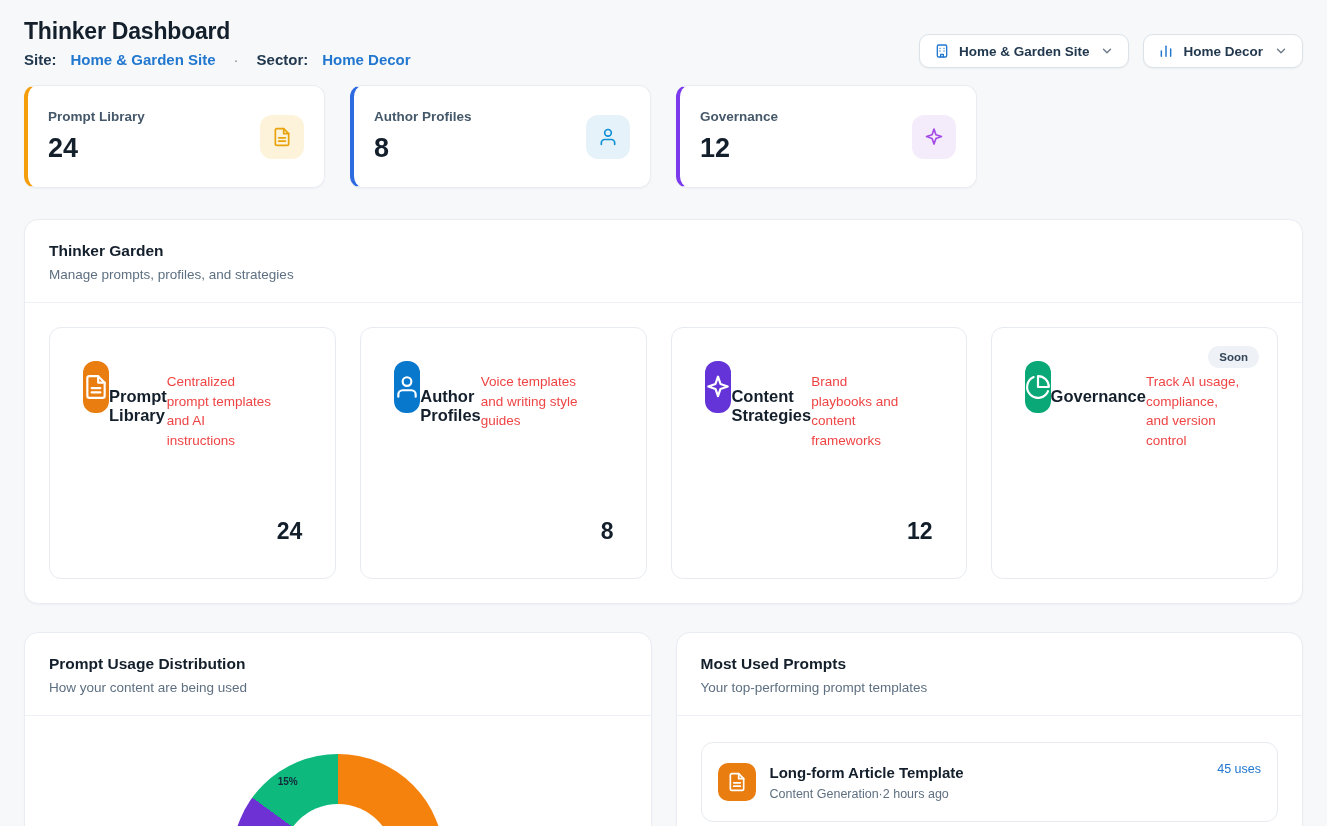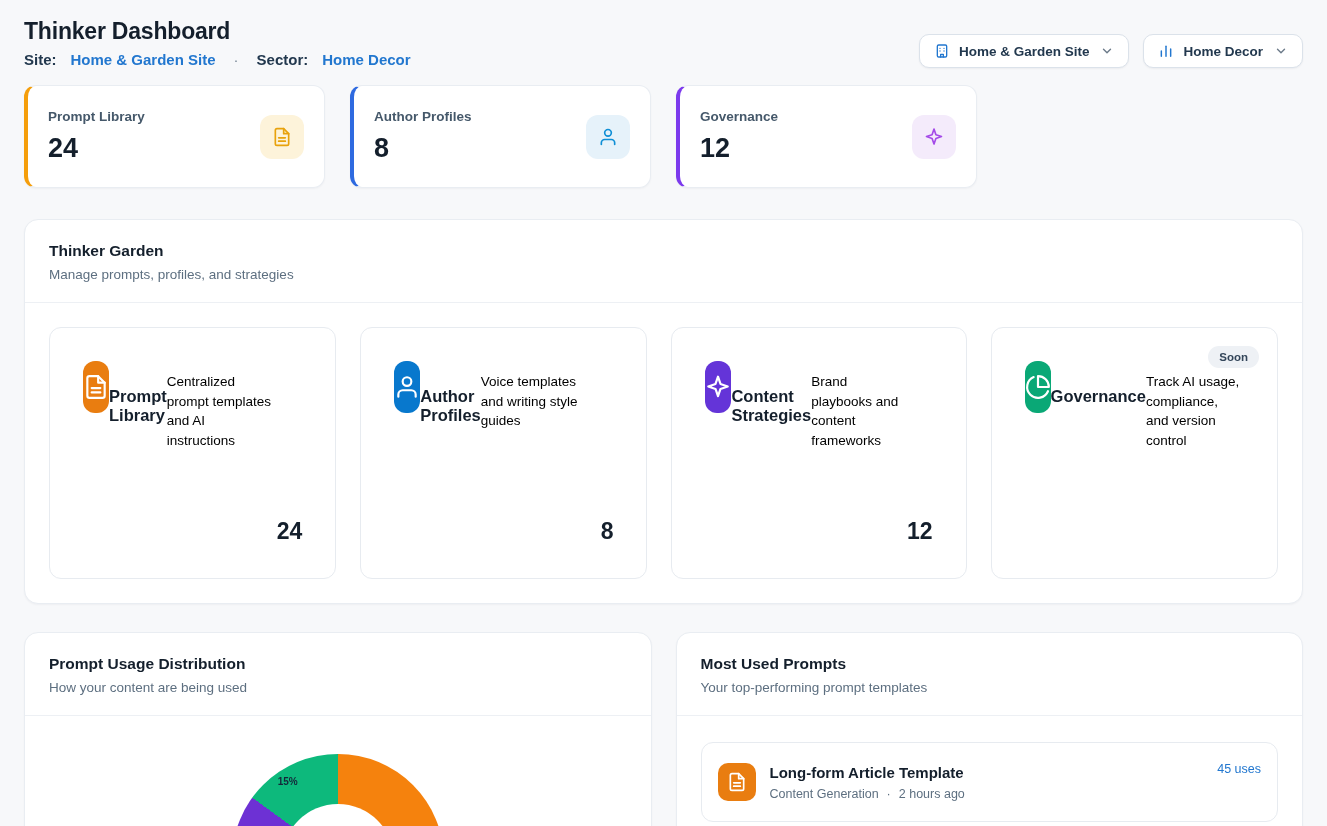--- a/index.html
+++ b/index.html
@@ -45,21 +45,21 @@
   .card-head { padding: 22px 24px 20px; border-bottom: 1px solid #edf0f4; }
   .card-title { font-size: 15.5px; font-weight: 700; color: #141f2c; }
   .card-sub { margin-top: 7px; font-size: 13.5px; color: #5d6f80; }
   .modules-grid { padding: 24px; display: grid; grid-template-columns: repeat(4, 1fr); gap: 24px; }
   .module {
     position: relative; border: 1px solid #e7ebf0; border-radius: 12px; padding: 33px;
     min-height: 252px; display: flex; flex-direction: row; cursor: pointer; background: #fff;
   }
   .module-icon { width: 52px; height: 52px; border-radius: 12px; color: #fff; display: flex; align-items: center; justify-content: center; }
   .module-title { margin-top: 26px; font-size: 16.5px; font-weight: 800; color: #141f2c; }
-  .module-desc { margin-top: 11px; font-size: 13.5px; line-height: 1.45; color: #000000; min-height: 39px; }
+  .module-desc { margin-top: 11px; font-size: 13.5px; line-height: 1.45; color: #ef4444; min-height: 39px; }
   .module-value { margin-top: auto; padding-top: 18px; font-size: 23px; font-weight: 800; color: #141f2c; }
   .soon-badge {
     position: absolute; top: 18px; right: 18px; background: #eef1f5; color: #34465a;
     font-size: 11.5px; font-weight: 700; padding: 5px 11px; border-radius: 999px;
   }
   .module-footer { margin-top: auto; }
   .module-divider { border: none; border-top: 1px solid #edf0f4; }
   .coming-soon { margin-top: 14px; font-size: 12.5px; color: #5d6f80; }
 
   
@@ -70,21 +70,21 @@
   .donut-label { position: absolute; left: 46px; top: 22px; font-size: 10px; font-weight: 700; color: #14283a; z-index: 2; }
 
   .prompt-list { padding: 26px 24px 24px; }
   .prompt-item {
     display: flex; align-items: center; gap: 14px;
     border: 1px solid #e7ebf0; border-radius: 12px; padding: 15px 16px; cursor: pointer; background: #fff;
     min-height: 80px;
   }
   .prompt-icon { width: 38px; height: 38px; border-radius: 10px; color: #fff; display: flex; align-items: center; justify-content: center; flex: 0 0 auto; }
   .prompt-title { font-size: 15px; font-weight: 800; color: #141f2c; }
-  .prompt-meta { margin-top: 6px; font-size: 12.5px; color: #5d6f80; display: flex; gap: 8px; align-items: center; }
+  .prompt-meta { margin-top: 6px; font-size: 12.5px; color: #5d6f80; display: flex; align-items: center; }
   .prompt-uses { margin-left: auto; align-self: flex-start; margin-top: 4px; font-size: 12.5px; font-weight: 400; color: #2277cf; white-space: nowrap; }
 
   svg { display: block; }
 </style>
 </head>
 <body>
 
 <div class="page">
 
   <div class="header">

